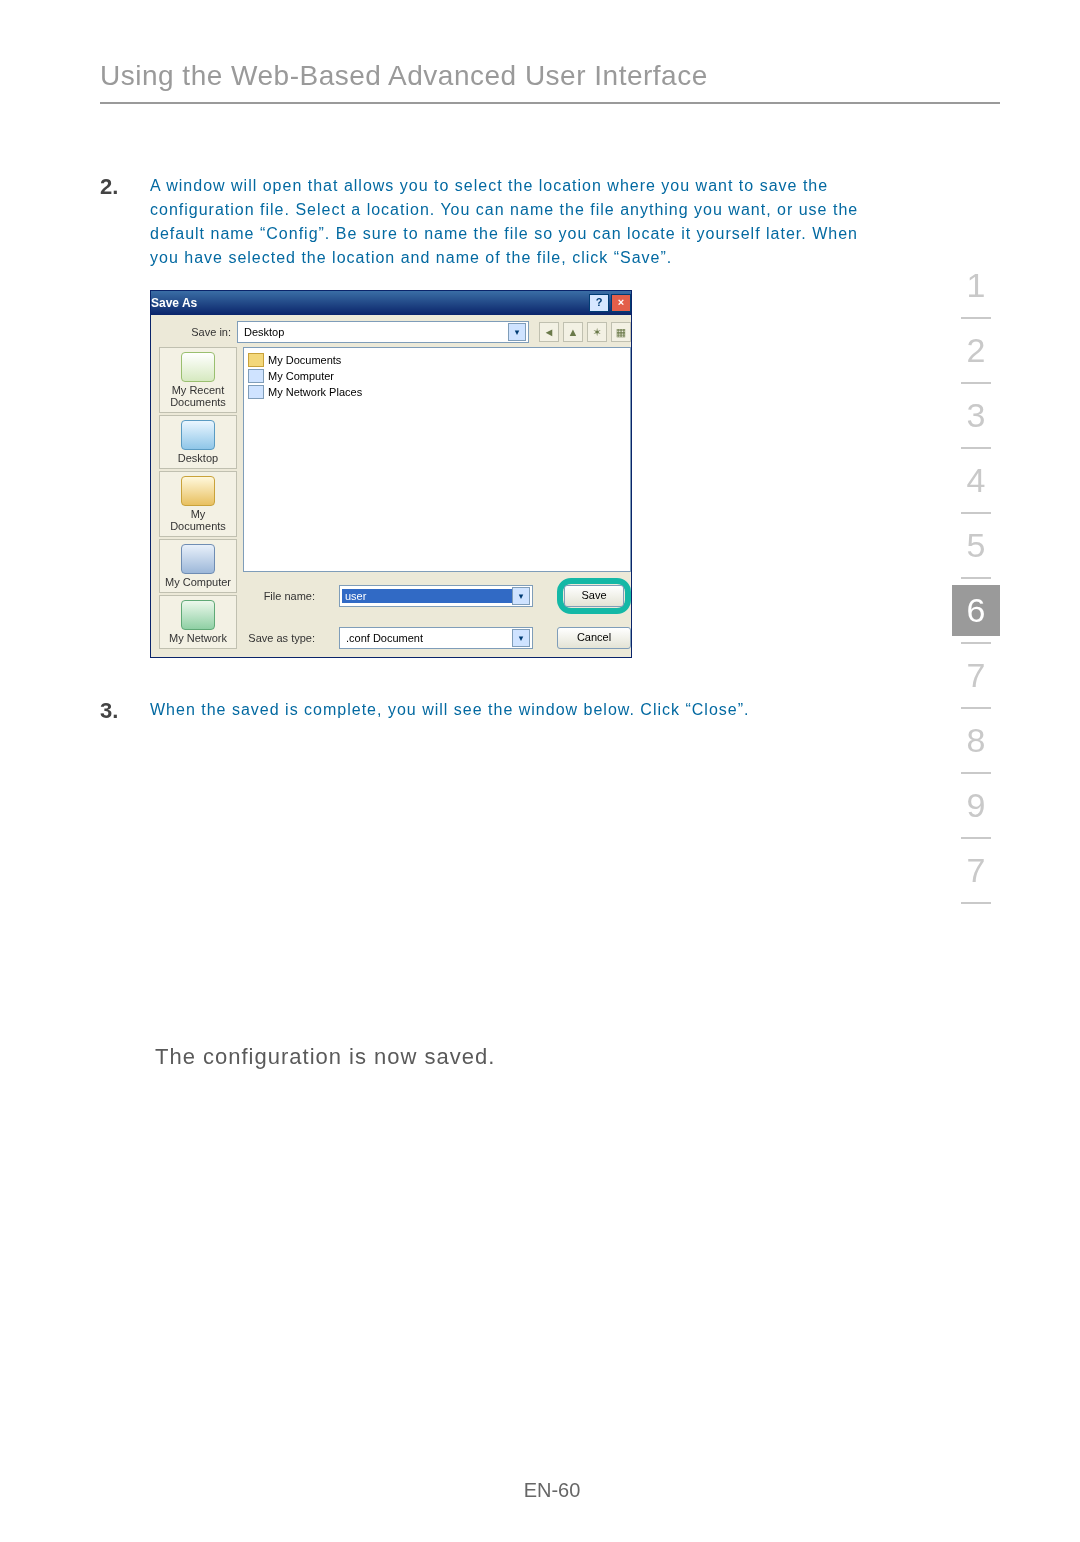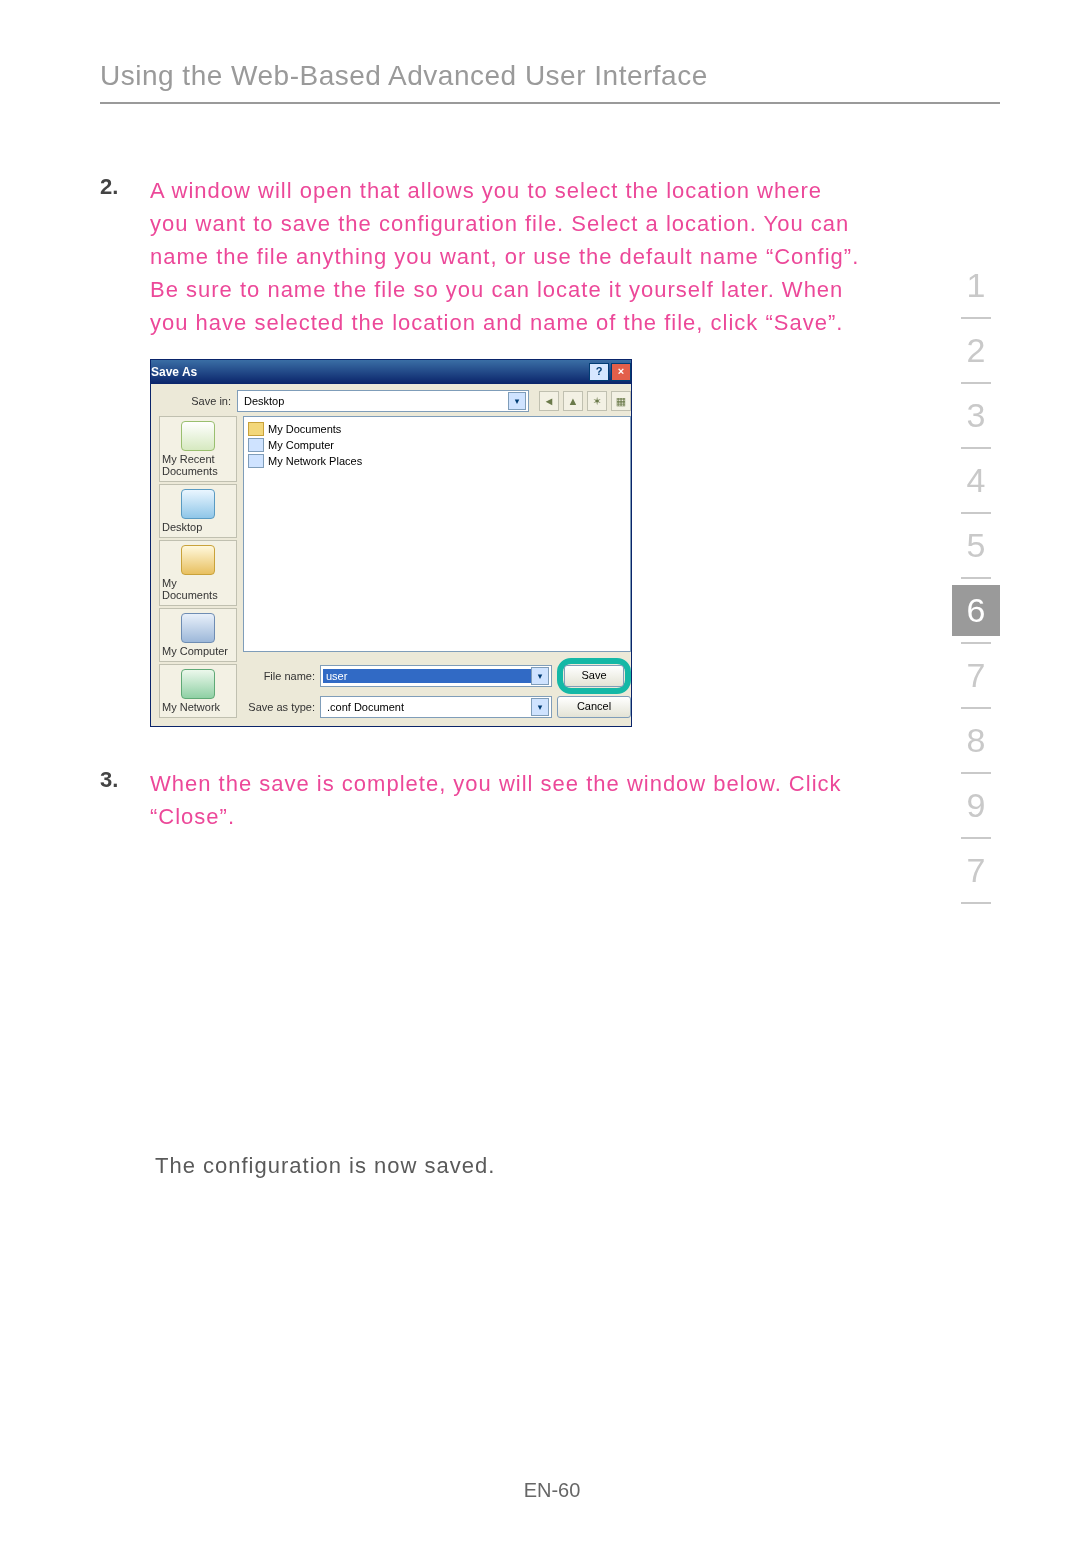--- a/index.html
+++ b/index.html
@@ -6,49 +6,49 @@
   .page{width:1080px;height:1542px;position:relative;box-sizing:border-box;padding:60px 80px 40px 100px}
   .title{font-size:28px;color:#9a9a9a;letter-spacing:.5px;margin-bottom:10px}
   .hr{border:0;border-top:2px solid #9a9a9a;margin:0 0 70px 0}
   .section-tabs{position:absolute;right:80px;top:260px;text-align:center}
   .tab{font-size:34px;color:#c9c9c9;padding:6px 0;width:48px}
   .tab.active{background:#9a9a9a;color:#fff}
   .tab-div{width:30px;height:2px;background:#c9c9c9;margin:6px auto}
   .body{max-width:760px}
   .step{display:flex;margin-bottom:20px}
   .step-num{font-weight:bold;font-size:22px;color:#444;width:50px;flex:0 0 50px}
-  .step-text{font-size:22px;color:#ec4899;letter-spacing:1px;line-height:1.5}
+  .step-text{font-size:16px;color:#0369a1;letter-spacing:1px;line-height:1.5}
   
   .dialog{width:480px;margin:14px 0 40px 50px;border:1px solid #0a246a;font-family:Tahoma,Arial,sans-serif;font-size:11px;background:#fff}
   .dlg-title{background:linear-gradient(#3a6ea5,#0a246a);color:#fff;padding:3px 0;display:flex;align-items:center;justify-content:space-between;font-weight:bold;font-size:12px}
   .dlg-title-btns{display:flex;gap:2px}
   .title-btn{width:18px;height:16px;background:#d6e7ff;border:1px solid #003c74;color:#003c74;font-size:11px;line-height:14px;text-align:center;font-weight:bold}
   .title-btn.close{background:#e35f4a;color:#fff}
   .dlg-body{background:#ece9d8;padding:6px 0 8px 8px}
   .dlg-row{display:flex;align-items:center;gap:6px;margin-bottom:4px}
   .dlg-label{width:72px;text-align:right;color:#333;font-size:11px}
   .combo{flex:1;display:flex;align-items:center;background:#fff;border:1px solid #7f9db9;height:20px;padding:0 2px}
   .combo .txt{flex:1;font-size:11px;padding-left:4px;color:#000}
   .combo .arrow{width:16px;height:16px;background:#cfe3ff;border:1px solid #7f9db9;display:flex;align-items:center;justify-content:center;color:#003c74;font-size:9px}
   .toolbar-icons{display:flex;gap:4px;margin-left:4px}
   .tb-ico{width:18px;height:18px;border:1px solid #c0c0b0;background:#f3f1e4;display:flex;align-items:center;justify-content:center;font-size:11px;color:#6b7a4a}
   .dlg-main{display:flex;gap:6px;margin-top:4px}
   .places{width:78px;display:flex;flex-direction:column;gap:2px}
-  .place{background:#f3f1e4;border:1px solid #c0c0b0;padding:4px 2px;color:#333}
+  .place{background:#f3f1e4;border:1px solid #c0c0b0;padding:4px 2px;text-align:center;color:#333}
   .place .pic{width:32px;height:28px;margin:0 auto 2px;border-radius:4px}
   .pic.recent{background:linear-gradient(#fff,#d6e9c0);border:1px solid #9abf6f}
   .pic.desk{background:linear-gradient(#eaf6ff,#8fc6e8);border:1px solid #5a9bc2}
   .pic.docs{background:linear-gradient(#fff8dc,#e8c060);border:1px solid #c9a23a}
   .pic.comp{background:linear-gradient(#e8f0fa,#9db8d9);border:1px solid #6f8db3}
   .pic.net{background:linear-gradient(#ecf8ec,#8fd0a4);border:1px solid #5fa976}
   .file-area{flex:1;background:#fff;border:1px solid #7f9db9;height:220px;padding:4px}
   .fa-item{display:flex;align-items:center;gap:4px;font-size:11px;color:#000;padding:1px 0}
   .fa-ico{width:14px;height:12px;background:#f3d77a;border:1px solid #c9a23a}
   .fa-ico.blue{background:#cfe3ff;border-color:#7f9db9}
-  .dlg-bottom{display:flex;gap:5px;margin-top:6px;align-items:center}
+  .dlg-bottom{display:flex;gap:24px;margin-top:6px;align-items:center}
   .dlg-bottom .combo{flex:1}
   .dlg-bottom .combo.sel .txt{background:#316ac5;color:#fff;padding:1px 3px}
   .btns-col{display:flex;flex-direction:column;gap:4px;width:74px}
   .winbtn{height:20px;background:linear-gradient(#fff,#e3e3d5);border:1px solid #7f9db9;border-radius:3px;font-size:11px;text-align:center;line-height:18px;color:#000}
   .save-circle{border:6px solid #14b8a6;border-radius:14px;padding:1px}
   .final{font-size:22px;color:#5a5a5a;letter-spacing:1px;margin:320px 0 0 55px}
   .footer{position:absolute;bottom:40px;left:12px;width:100%;text-align:center;font-size:20px;color:#666}
 </style>
 </head>
 <body>
@@ -156,37 +156,37 @@
               <div class="combo sel">
                 <span class="txt">user</span>
                 <span class="arrow">▾</span>
               </div>
               <div class="btns-col">
                 <div class="save-circle">
                   <div class="winbtn">Save</div>
                 </div>
               </div>
             </div>
-            <div class="dlg-bottom" style="margin-top:2px">
+            <div class="dlg-bottom" style="margin-top:13px">
               <div class="dlg-label">Save as type:</div>
               <div class="combo">
                 <span class="txt">.conf Document</span>
                 <span class="arrow">▾</span>
               </div>
               <div class="btns-col">
                 <div class="winbtn">Cancel</div>
               </div>
             </div>
           </div>
         </div>
       </div>
     </div>
 
     <div class="step">
       <div class="step-num">3.</div>
-      <div class="step-text">When the save is complete, you will see the window below. Click “Close”.</div>
+      <div class="step-text">When the saved is complete, you will see the window below. Click “Close”.</div>
     </div>
 
     <div class="final">The configuration is now saved.</div>
   </div>
 
   <div class="footer">EN-60</div>
 </div>
 
 </body></html>

